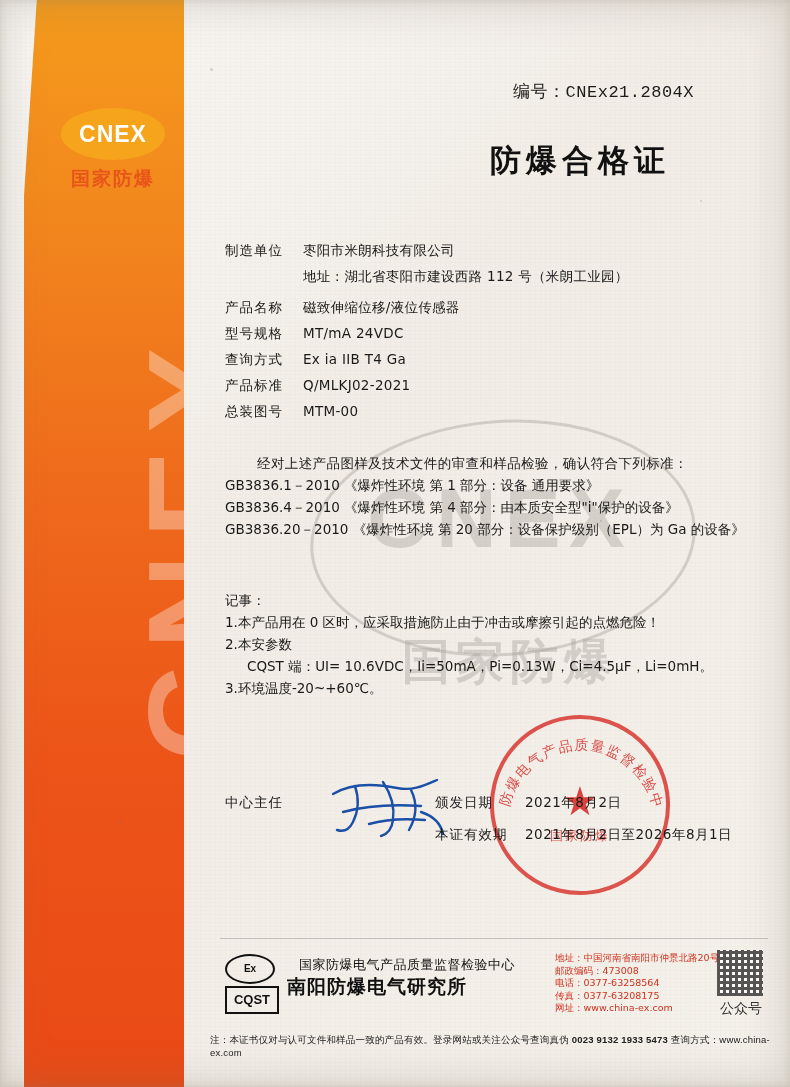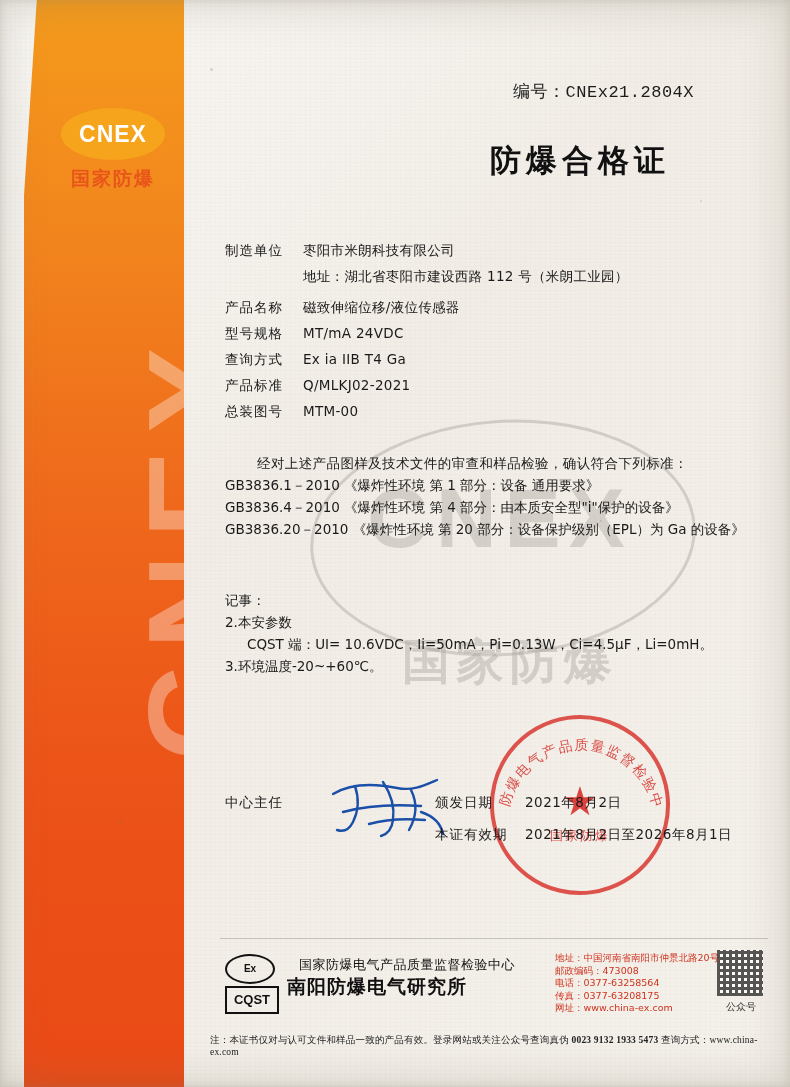--- a/index.html
+++ b/index.html
@@ -210,26 +210,26 @@
   }
   .qr{
     position:absolute;left:492px;top:0px;width:46px;height:46px;
     background:
       repeating-linear-gradient(0deg,#222 0 3px,transparent 3px 6px),
       repeating-linear-gradient(90deg,#222 0 3px,transparent 3px 6px);
     background-color:#fff;
     opacity:0.75;
   }
   .qr-label{
-    position:absolute;left:487px;top:50px;width:58px;text-align:center;font-size:10px;color:#333;
+    position:absolute;left:487px;top:50px;width:58px;text-align:center;font-size:14px;color:#333;
   }
   .bottom-note{
     position:absolute;left:210px;top:1034px;width:560px;
     font-size:9.5px;color:#222;letter-spacing:0.2px;
-    font-family:Liberation Serif, serif;
+    font-family:Liberation Sans, sans-serif;
   }
   .bottom-note b{font-weight:bold;}
   .specks{position:absolute;inset:0;pointer-events:none;}
   .speck{position:absolute;background:rgba(120,110,95,0.25);border-radius:50%;}
 </style>
 </head>
 <body>
 
 <div class="page">
 
@@ -287,20 +287,21 @@
 
   <div class="standards">
     <div class="lead">经对上述产品图样及技术文件的审查和样品检验，确认符合下列标准：</div>
     <div>GB3836.1－2010  《爆炸性环境  第 1 部分：设备 通用要求》</div>
     <div>GB3836.4－2010  《爆炸性环境  第 4 部分：由本质安全型"i"保护的设备》</div>
     <div>GB3836.20－2010  《爆炸性环境   第 20 部分：设备保护级别（EPL）为 Ga 的设备》</div>
   </div>
 
   <div class="notes">
     <div>记事：</div>
+    <div>1.本产品用在 0 区时，应采取措施防止由于冲击或摩擦引起的点燃危险！</div>
     <div>2.本安参数</div>
     <div class="indent">CQST 端：UI= 10.6VDC，Ii=50mA，Pi=0.13W，Ci=4.5μF，Li=0mH。</div>
     <div>3.环境温度-20~+60℃。</div>
   </div>
 
   <div class="seal">
     <div class="seal-ring"></div>
     <svg class="seal-top-text" viewBox="0 0 180 180">
       <defs>
         <path id="arcpath" d="M 18,96 A 74,74 0 0 1 162,88" fill="none"></path>

